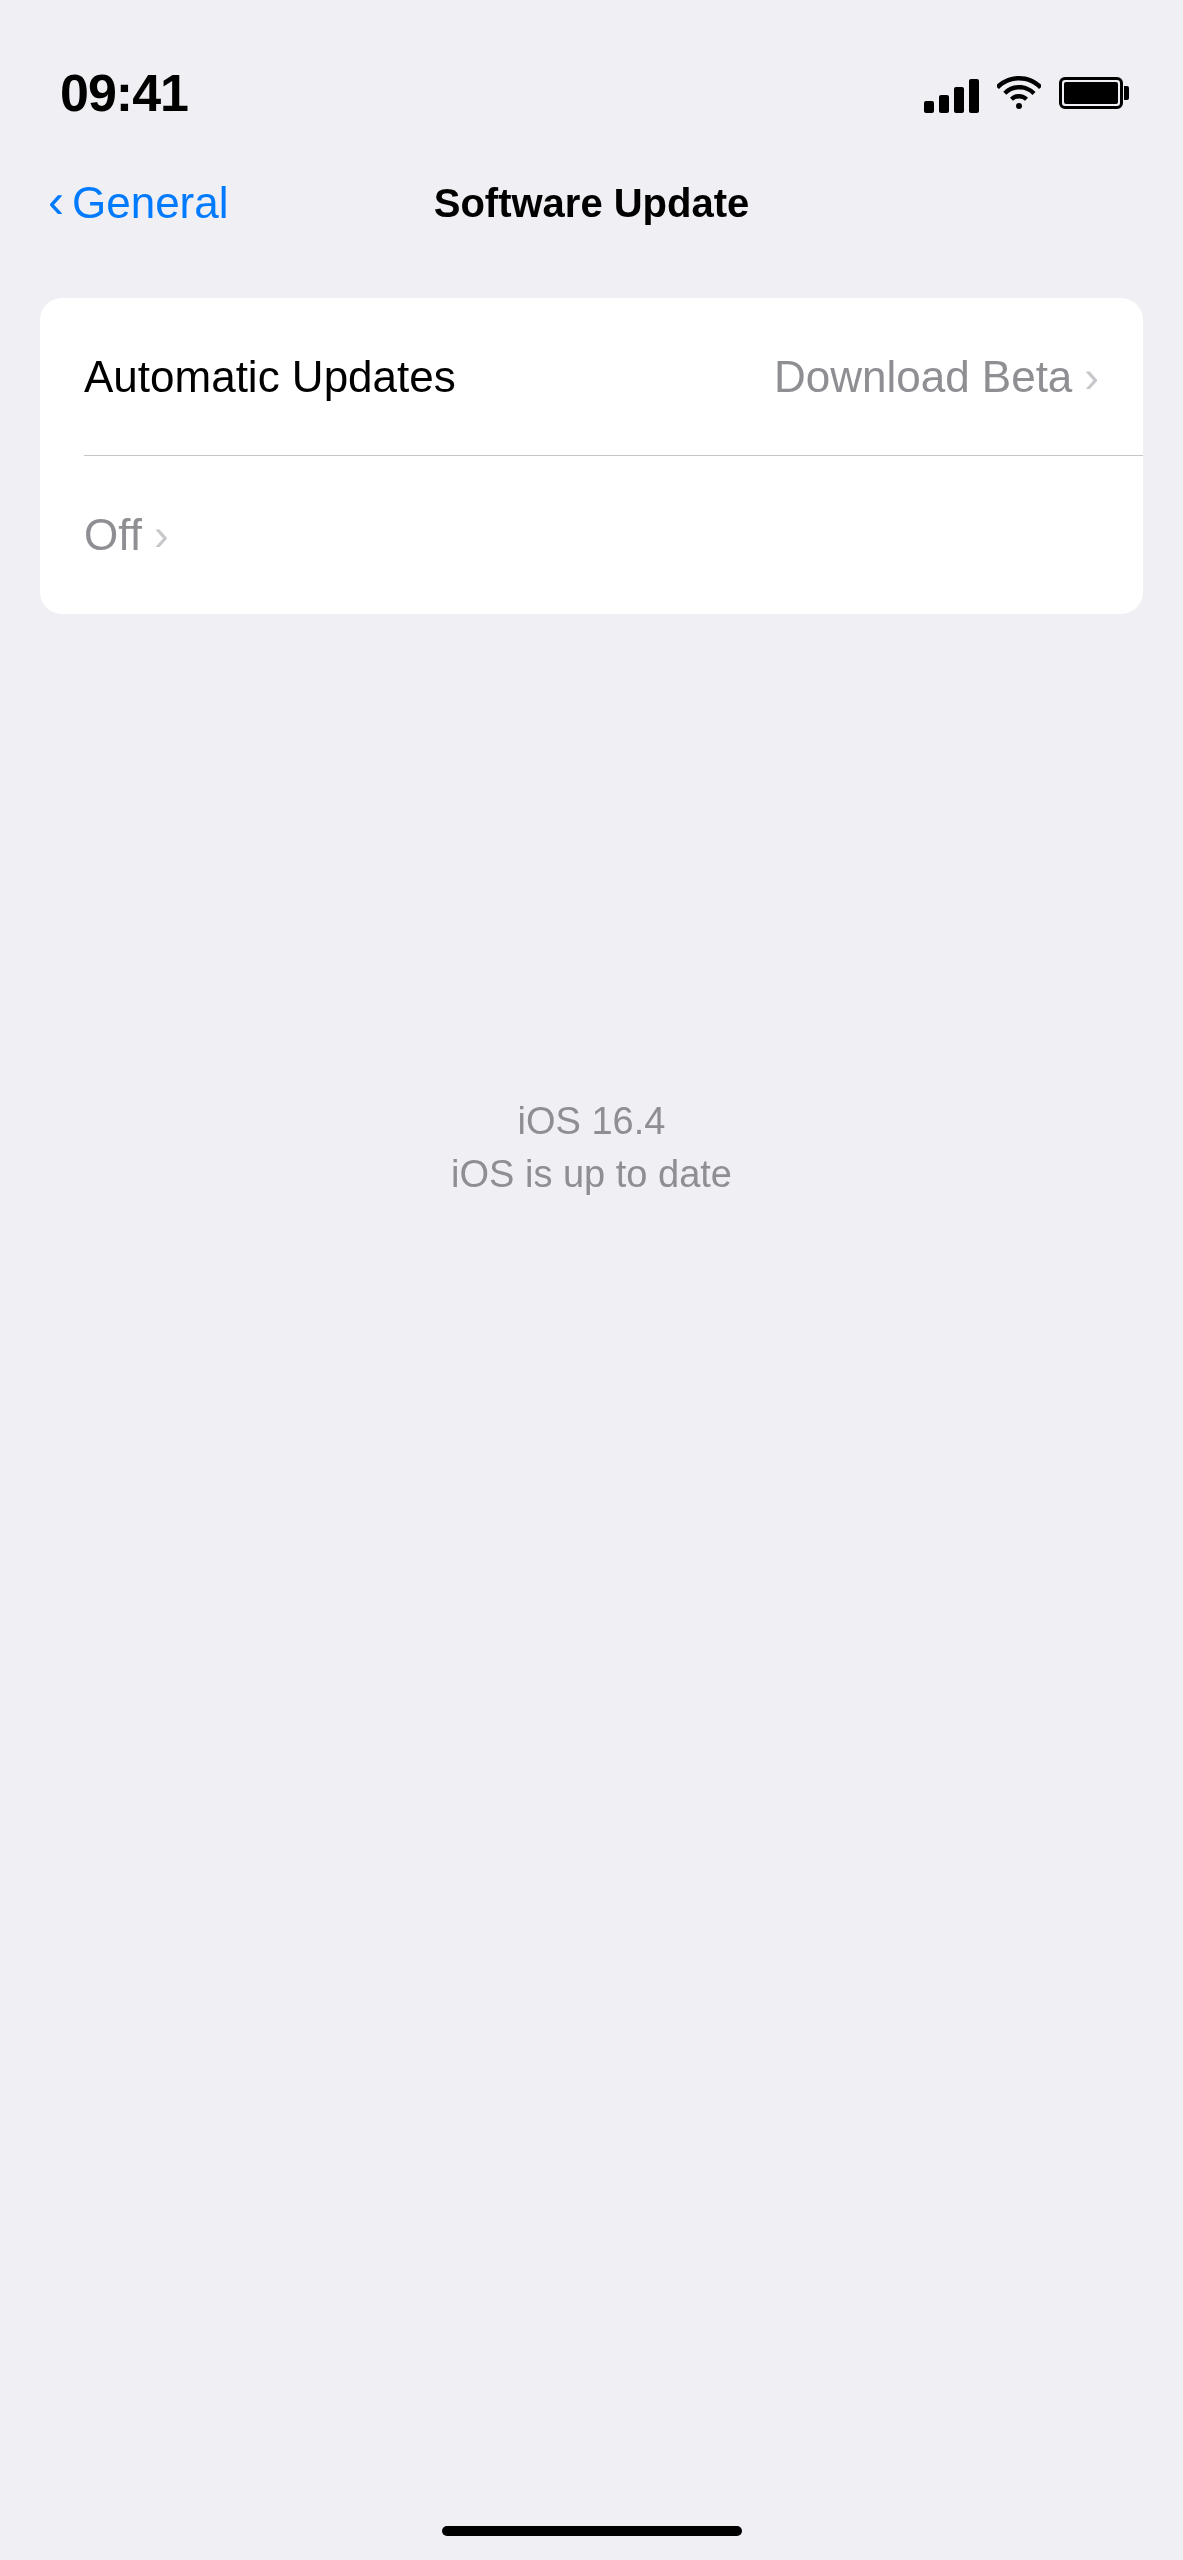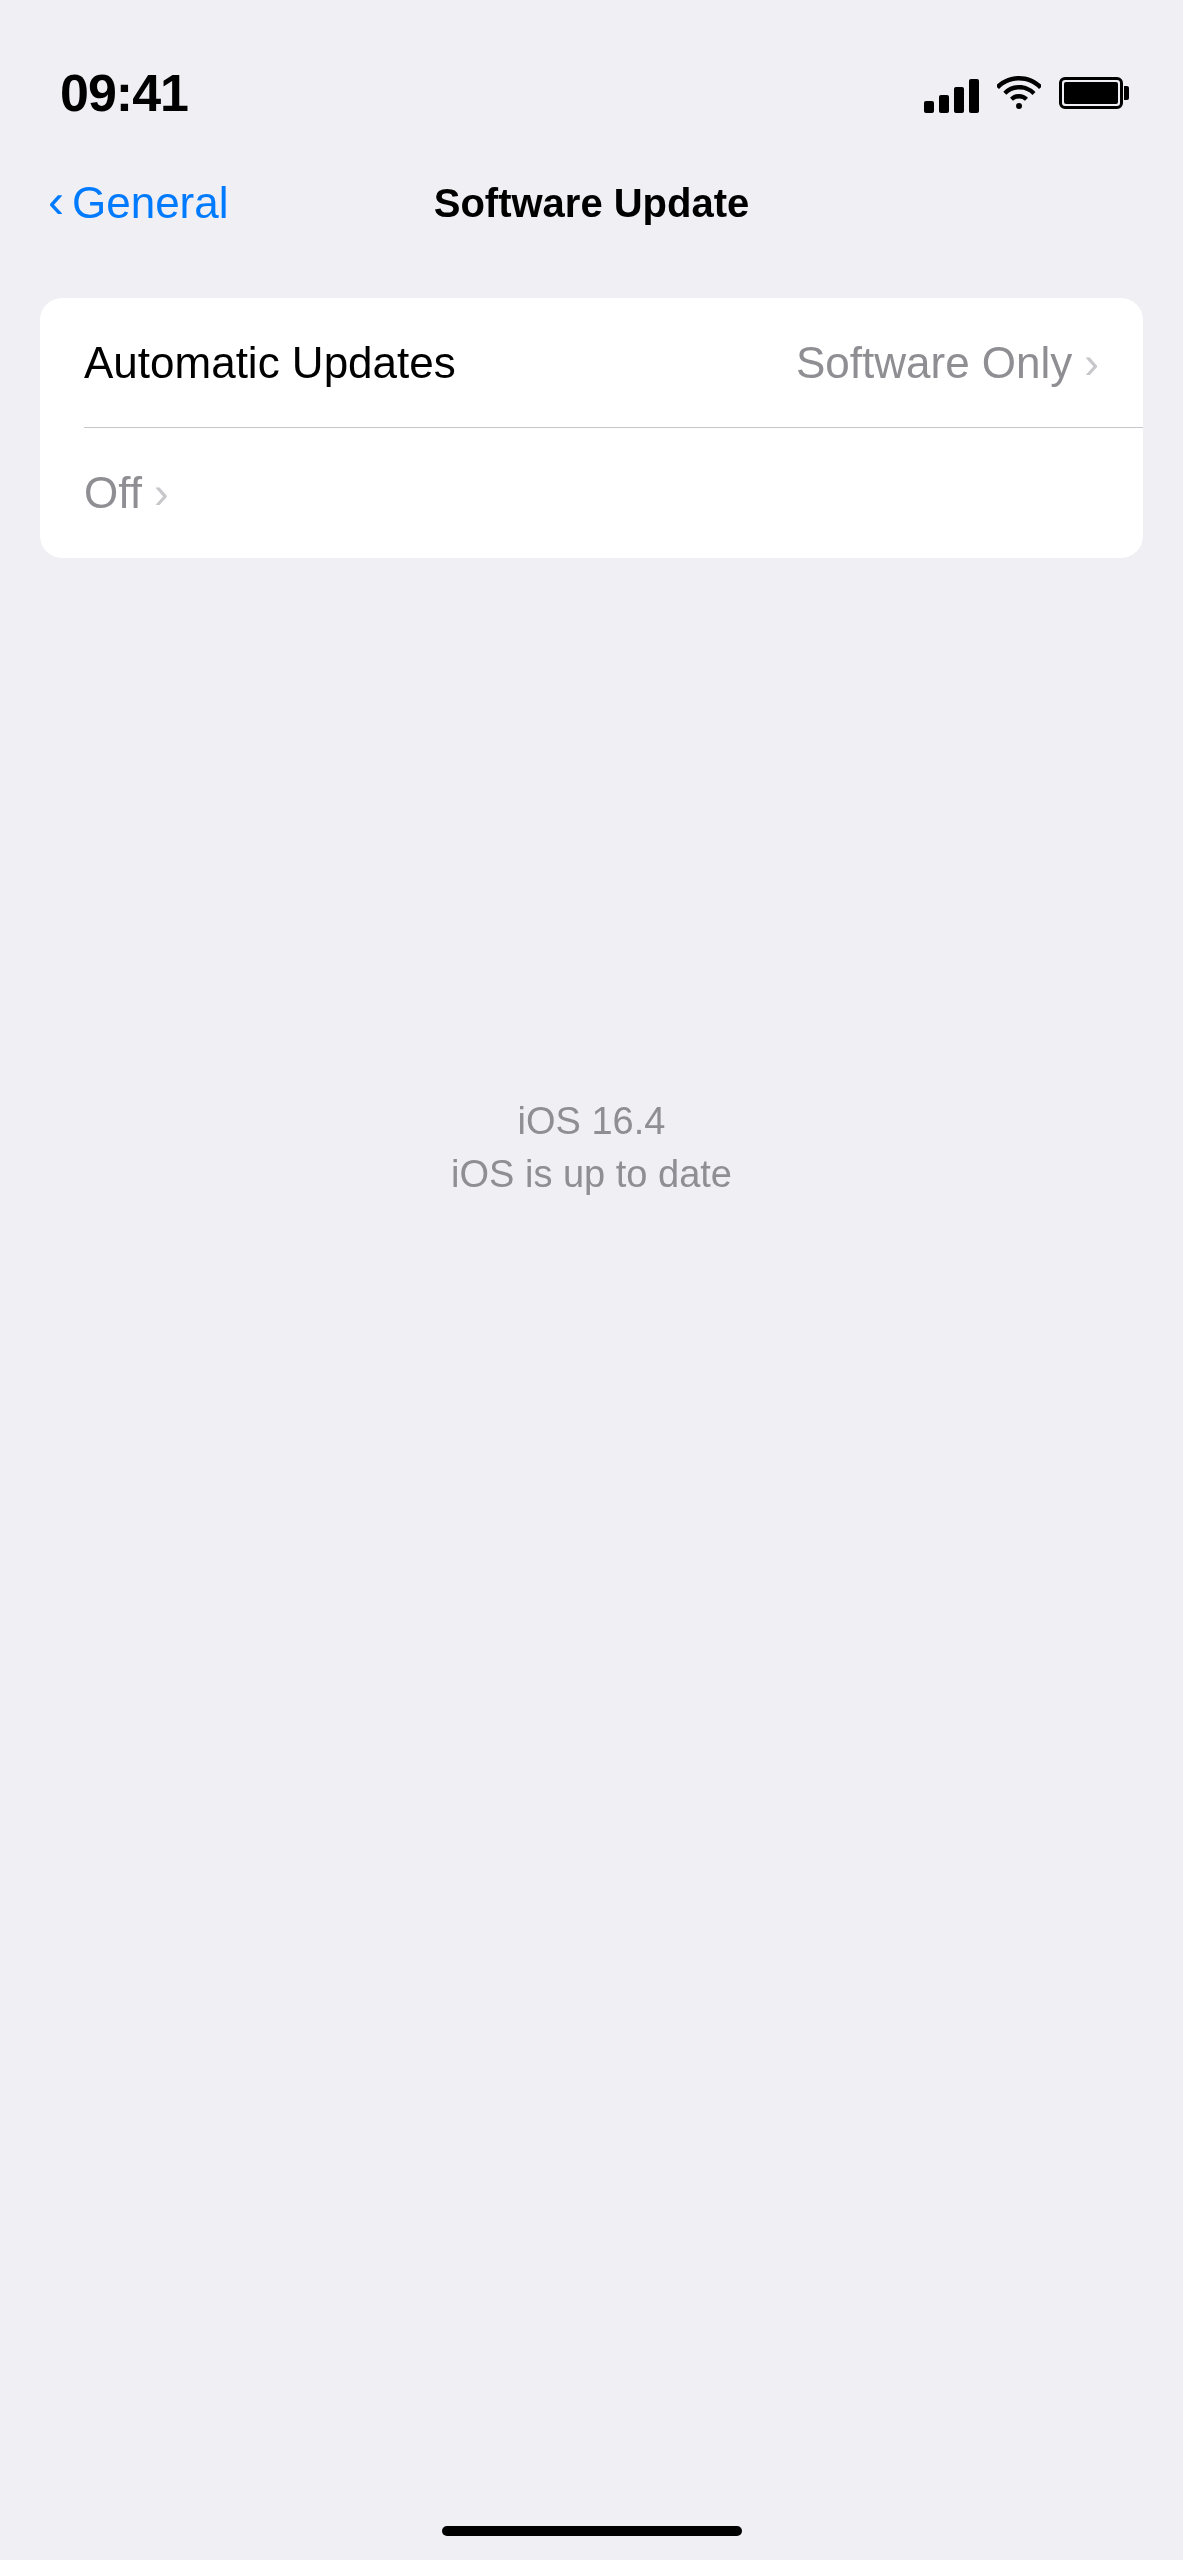--- a/index.html
+++ b/index.html
@@ -140,21 +140,21 @@
       background: #fff;
       border-radius: 22px;
       overflow: hidden;
     }
 
     .settings-row {
       display: flex;
       align-items: center;
       justify-content: space-between;
       padding: 0 44px;
-      height: 130px;
+      height: 158px;
       position: relative;
       cursor: pointer;
     }
 
     .settings-row:not(:last-child)::after {
       content: '';
       position: absolute;
       bottom: 0;
       left: 44px;
       right: 0;
@@ -251,21 +251,21 @@
     <span class="back-chevron">‹</span>
     <span class="back-label">General</span>
   </a>
   <span class="page-title">Software Update</span>
 </div>
 
 <div class="settings-section">
   <div class="settings-row">
     <span class="row-label">Automatic Updates</span>
     <div class="row-value-group">
-      <span class="row-value">Software Only</span>
+      <span class="row-value">Download Beta</span>
       <span class="row-chevron">›</span>
     </div>
   </div>
   <div class="settings-row">
     <div class="row-value-group">
       <span class="row-value">Off</span>
       <span class="row-chevron">›</span>
     </div>
   </div>
 </div>

